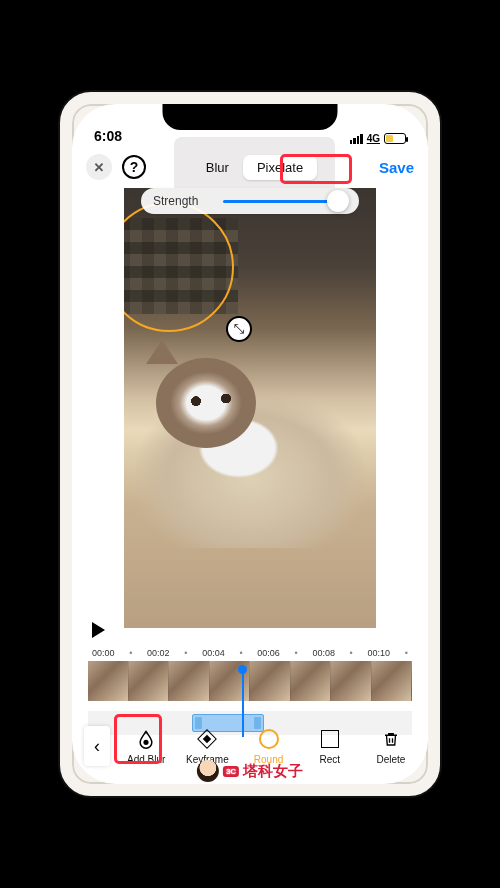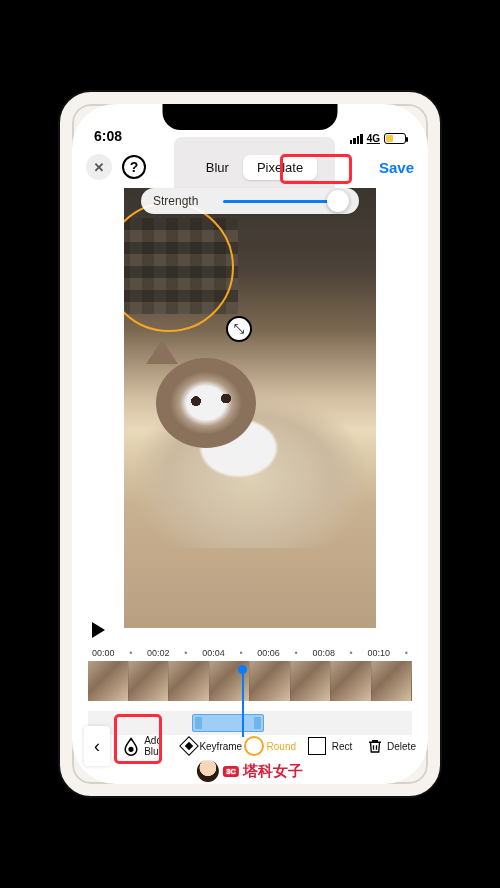--- a/index.html
+++ b/index.html
@@ -219,21 +219,21 @@
     position: absolute; bottom: 18px; left: 12px; right: 12px;
     display: flex; align-items: center; justify-content: space-between;
   }
   .back-chev {
     width: 26px; height: 40px;
     background: #fff; box-shadow: 0 0 4px rgba(0,0,0,0.15); border-radius: 4px;
     display: flex; align-items: center; justify-content: center;
     font-size: 18px; color: #000;
   }
   .tool-btn {
-    display: flex; flex-direction: row; align-items: center;
+    display: flex; flex-direction: column; align-items: center;
     gap: 3px; font-size: 10px; color: #111; width: 50px;
   }
   .tool-icon {
     width: 24px; height: 24px; display: flex; align-items: center; justify-content: center;
   }
   .drop-icon svg { width: 20px; height: 22px; }
   .diamond { width: 14px; height: 14px; border: 1.8px solid #000; transform: rotate(45deg); position: relative; }
   .diamond::after { content:""; position:absolute; inset:3px; background:#000; }
   .ring { width: 20px; height: 20px; border: 2px solid #f5a623; border-radius: 50%; }
   .rect-icon { width: 18px; height: 18px; border: 1.8px solid #000; }

